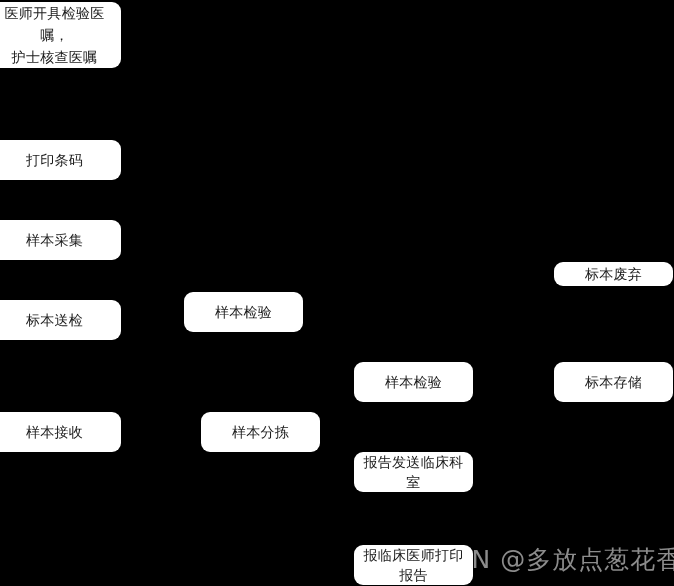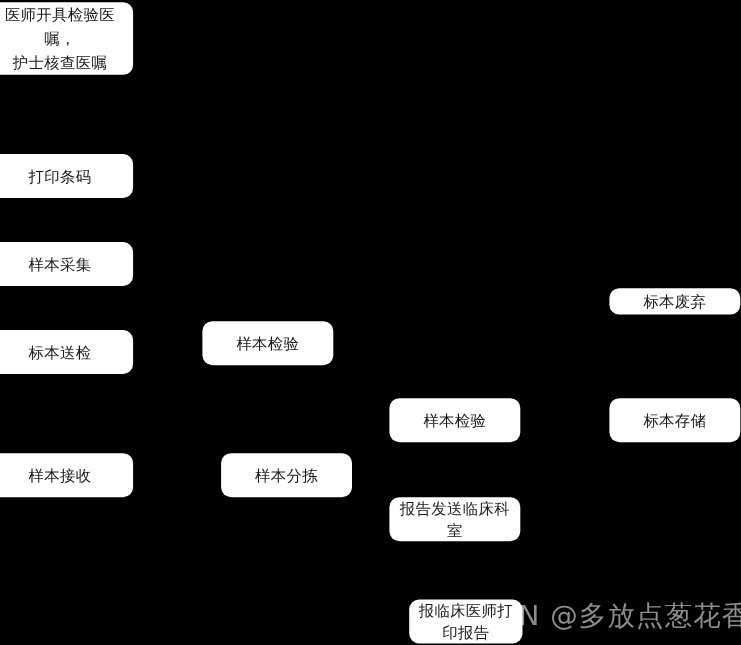--- a/index.html
+++ b/index.html
@@ -55,17 +55,17 @@
   <div class="node two-line" style="left: -12px; top: 2px; width: 133px; height: 66px;">医师开具检验医嘱，
 护士核查医嘱</div>
   <div class="node" style="left: -12px; top: 140px; width: 133px; height: 40px;">打印条码</div>
   <div class="node" style="left: -12px; top: 220px; width: 133px; height: 40px;">样本采集</div>
   <div class="node" style="left: -12px; top: 300px; width: 133px; height: 40px;">标本送检</div>
   <div class="node" style="left: -12px; top: 412px; width: 133px; height: 40px;">样本接收</div>
   <div class="node" style="left: 184px; top: 292px; width: 119px; height: 40px;">样本检验</div>
   <div class="node" style="left: 201px; top: 412px; width: 119px; height: 40px;">样本分拣</div>
   <div class="node" style="left: 354px; top: 362px; width: 119px; height: 40px;">样本检验</div>
   <div class="node" style="left: 354px; top: 452px; width: 119px; height: 40px;">报告发送临床科室</div>
-  <div class="node" style="left: 372px; top: 545px; width: 103px; height: 40px;">报临床医师打印报告</div>
+  <div class="node" style="left: 354px; top: 545px; width: 119px; height: 40px;">报临床医师打印报告</div>
   <div class="node" style="left: 554px; top: 262px; width: 119px; height: 24px;">标本废弃</div>
   <div class="node" style="left: 554px; top: 362px; width: 119px; height: 40px;">标本存储</div>
 
 </div>
 
 </body></html>

